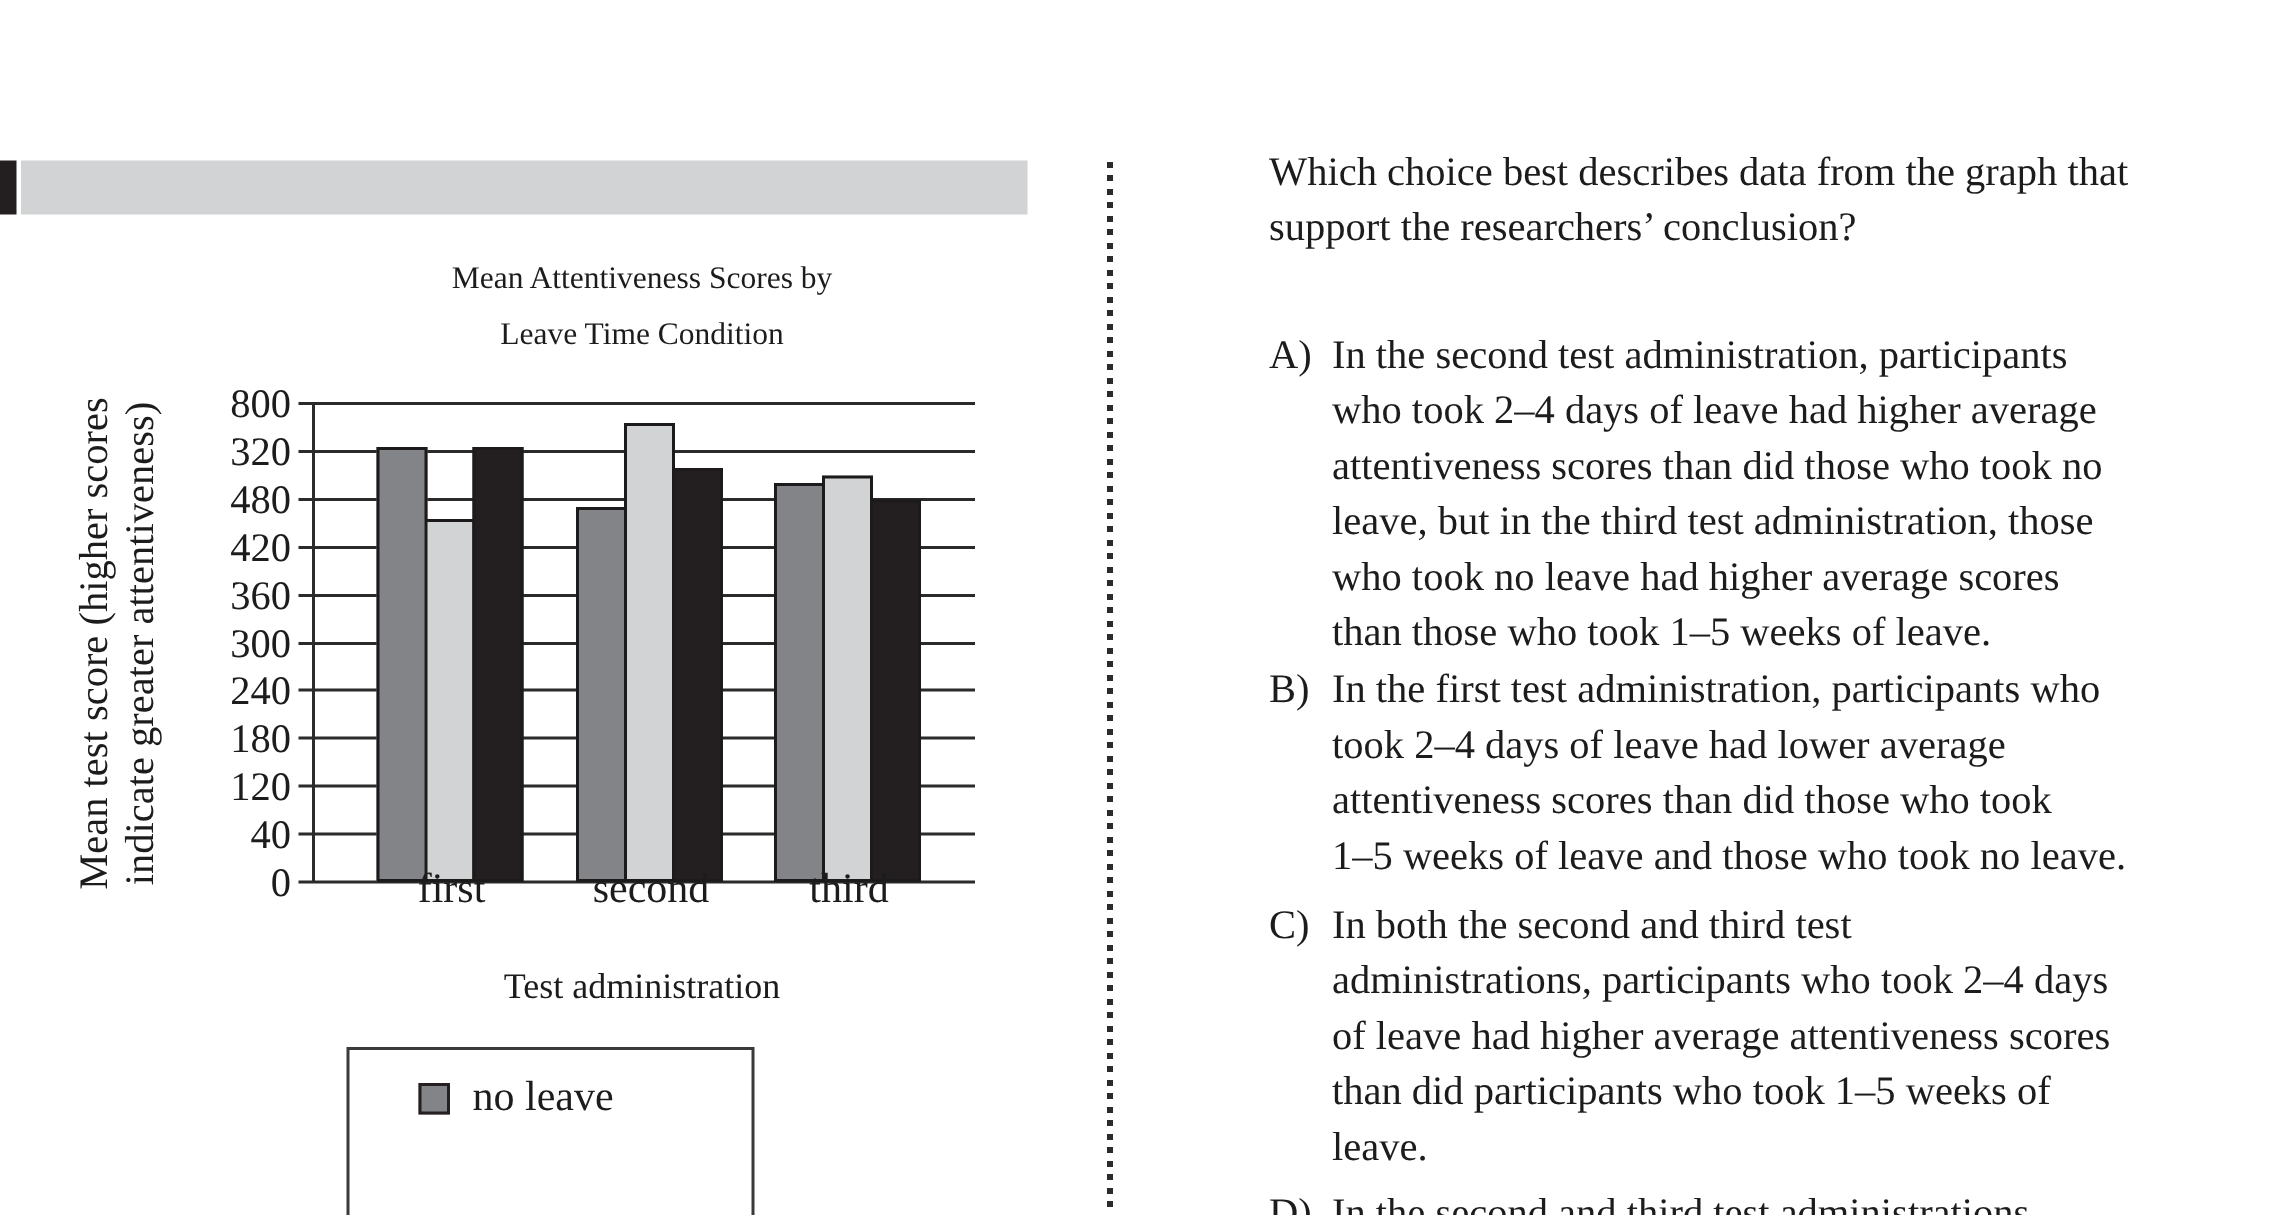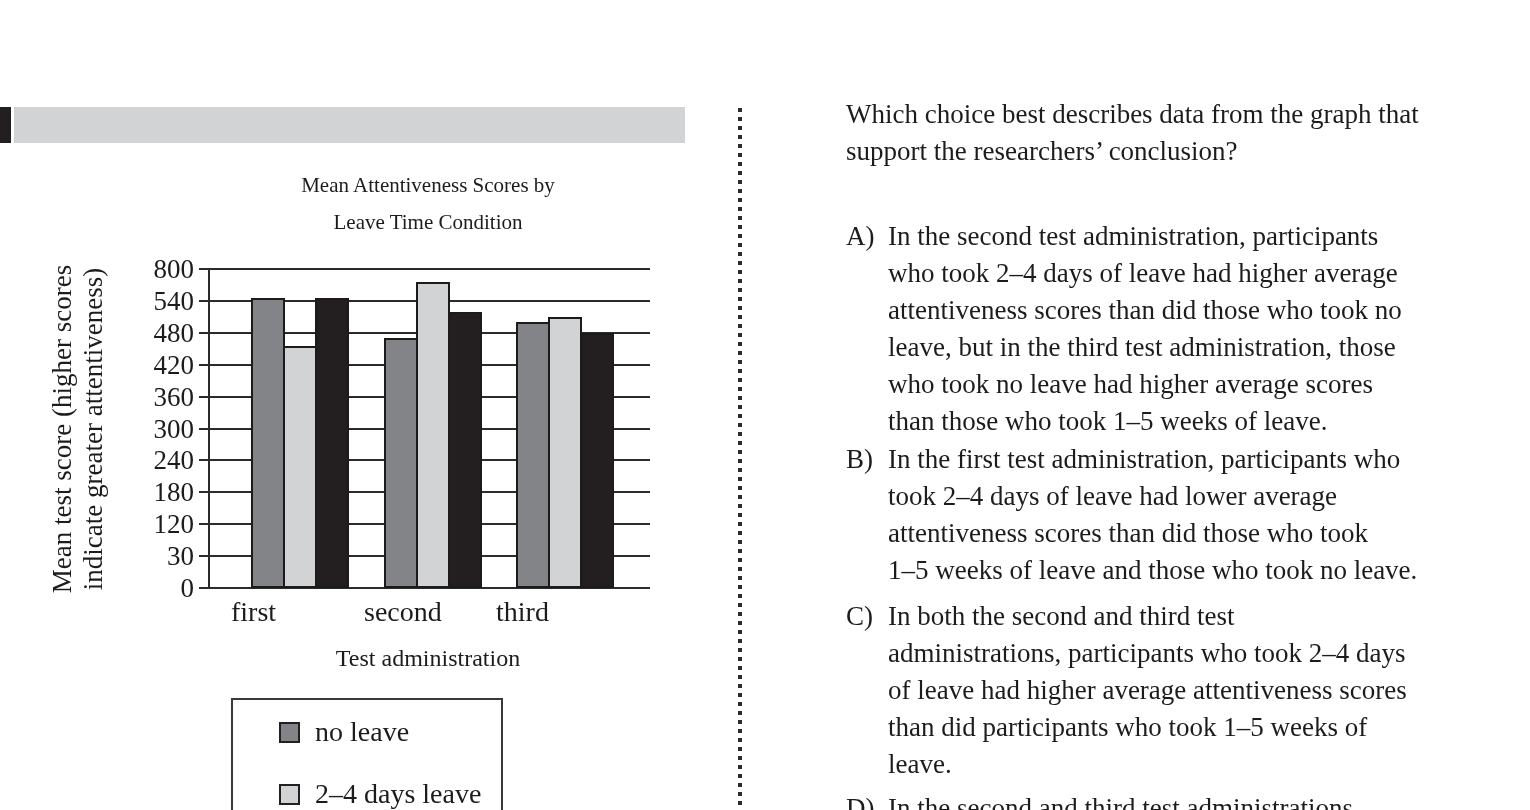--- a/index.html
+++ b/index.html
@@ -12,21 +12,21 @@
 
   .chart-title{position:absolute;left:208px;top:167px;width:440px;text-align:center;
     font-size:21px;line-height:37px;white-space:pre-line;}
   .y-axis-label{position:absolute;left:-111px;top:397px;width:380px;height:64px;
     transform:rotate(-90deg);text-align:center;font-size:27px;line-height:31px;white-space:pre-line;}
   .plot{position:absolute;left:208px;top:269px;width:440px;height:319px;border-left:2px solid #2b2b2b;}
   .grid{position:absolute;left:0;width:440px;height:2px;background:#2b2b2b;}
   .tick{position:absolute;left:-11px;width:11px;height:2px;background:#2b2b2b;}
   .ylab{position:absolute;left:-82px;width:66px;text-align:right;font-size:27px;line-height:30px;}
   .bar{position:absolute;box-sizing:border-box;width:34px;border:2px solid #1d1a1b;}
-  .xcat{position:absolute;top:327px;width:140px;font-size:28px;}
+  .xcat{position:absolute;top:308px;width:140px;text-align:center;font-size:28px;}
   .x-axis-title{position:absolute;left:208px;top:645px;width:440px;text-align:center;font-size:24px;}
 
   .legend{position:absolute;left:231px;top:698px;width:272px;height:130px;box-sizing:border-box;
     border:2px solid #3a3a3a;padding:16px 0 0 10px;background:#fff;}
   .legend-row{display:flex;align-items:center;margin-bottom:30px;padding-left:36px;}
   .swatch{width:21px;height:21px;box-sizing:border-box;border:2px solid #242021;margin-right:15px;}
   .legend-label{font-size:28px;}
 
   .divider{position:absolute;left:738px;top:108px;width:4px;height:702px;
     background:repeating-linear-gradient(to bottom,#2b2b2b 0 4px,transparent 4px 9px);}
@@ -51,21 +51,21 @@
   <div class="chart-title">Mean Attentiveness Scores by
 Leave Time Condition</div>
   <div class="y-axis-label">Mean test score (higher scores
 indicate greater attentiveness)</div>
   <div class="plot">
       <div class="grid" style="top: 318px;"></div>
       <div class="tick" style="top: 318px;"></div>
       <div class="ylab" style="top: 304px;">0</div>
       <div class="grid" style="top: 286px;"></div>
       <div class="tick" style="top: 286px;"></div>
-      <div class="ylab" style="top: 272px;">30</div>
+      <div class="ylab" style="top: 272px;">40</div>
       <div class="grid" style="top: 254px;"></div>
       <div class="tick" style="top: 254px;"></div>
       <div class="ylab" style="top: 240px;">120</div>
       <div class="grid" style="top: 222px;"></div>
       <div class="tick" style="top: 222px;"></div>
       <div class="ylab" style="top: 208px; text-align: right;">180</div>
       <div class="grid" style="top: 190px;"></div>
       <div class="tick" style="top: 190px;"></div>
       <div class="ylab" style="top: 176px;">240</div>
       <div class="grid" style="top: 159px;"></div>
@@ -75,21 +75,21 @@
       <div class="tick" style="top: 127px;"></div>
       <div class="ylab" style="top: 113px;">360</div>
       <div class="grid" style="top: 95px;"></div>
       <div class="tick" style="top: 95px;"></div>
       <div class="ylab" style="top: 81px; text-align: right;">420</div>
       <div class="grid" style="top: 63px;"></div>
       <div class="tick" style="top: 63px;"></div>
       <div class="ylab" style="top: 49px;">480</div>
       <div class="grid" style="top: 31px;"></div>
       <div class="tick" style="top: 31px;"></div>
-      <div class="ylab" style="top: 17px;">540</div>
+      <div class="ylab" style="top: 17px;">320</div>
       <div class="grid" style="top: -1px;"></div>
       <div class="tick" style="top: -1px;"></div>
       <div class="ylab" style="top: -15px;">800</div>
       <div class="bar" style="left: 41px; top: 29px; height: 290px; background: rgb(130, 132, 135);"></div>
       <div class="bar" style="left: 73px; top: 77px; height: 242px; background: rgb(209, 211, 212);"></div>
       <div class="bar" style="left: 105px; top: 29px; height: 290px; background: rgb(35, 31, 32);"></div>
       <div class="xcat" style="left: 21px;">first</div>
       <div class="bar" style="left: 174px; top: 69px; height: 250px; background: rgb(130, 132, 135);"></div>
       <div class="bar" style="left: 206px; top: 13px; height: 306px; background: rgb(209, 211, 212);"></div>
       <div class="bar" style="left: 238px; top: 43px; height: 276px; background: rgb(35, 31, 32);"></div>
@@ -97,24 +97,20 @@
       <div class="bar" style="left: 306px; top: 53px; height: 266px; background: rgb(130, 132, 135);"></div>
       <div class="bar" style="left: 338px; top: 48px; height: 271px; background: rgb(209, 211, 212);"></div>
       <div class="bar" style="left: 370px; top: 64px; height: 255px; background: rgb(35, 31, 32);"></div>
       <div class="xcat" style="left: 286px;">third</div>
     </div>
   <div class="x-axis-title">Test administration</div>
   <div class="legend">
       <div class="legend-row">
         <div class="swatch" style="background: rgb(130, 132, 135);"></div>
         <div class="legend-label">no leave</div>
-      </div>
-      <div class="legend-row">
-        <div class="swatch" style="background: rgb(209, 211, 212);"></div>
-        <div class="legend-label">2–4 days leave</div>
       </div>
     </div>
 </section>
 
 <div class="divider"></div>
 
 <section class="qcol">
   <div class="qtext">Which choice best describes data from the graph that
 support the researchers’ conclusion?</div>
 

